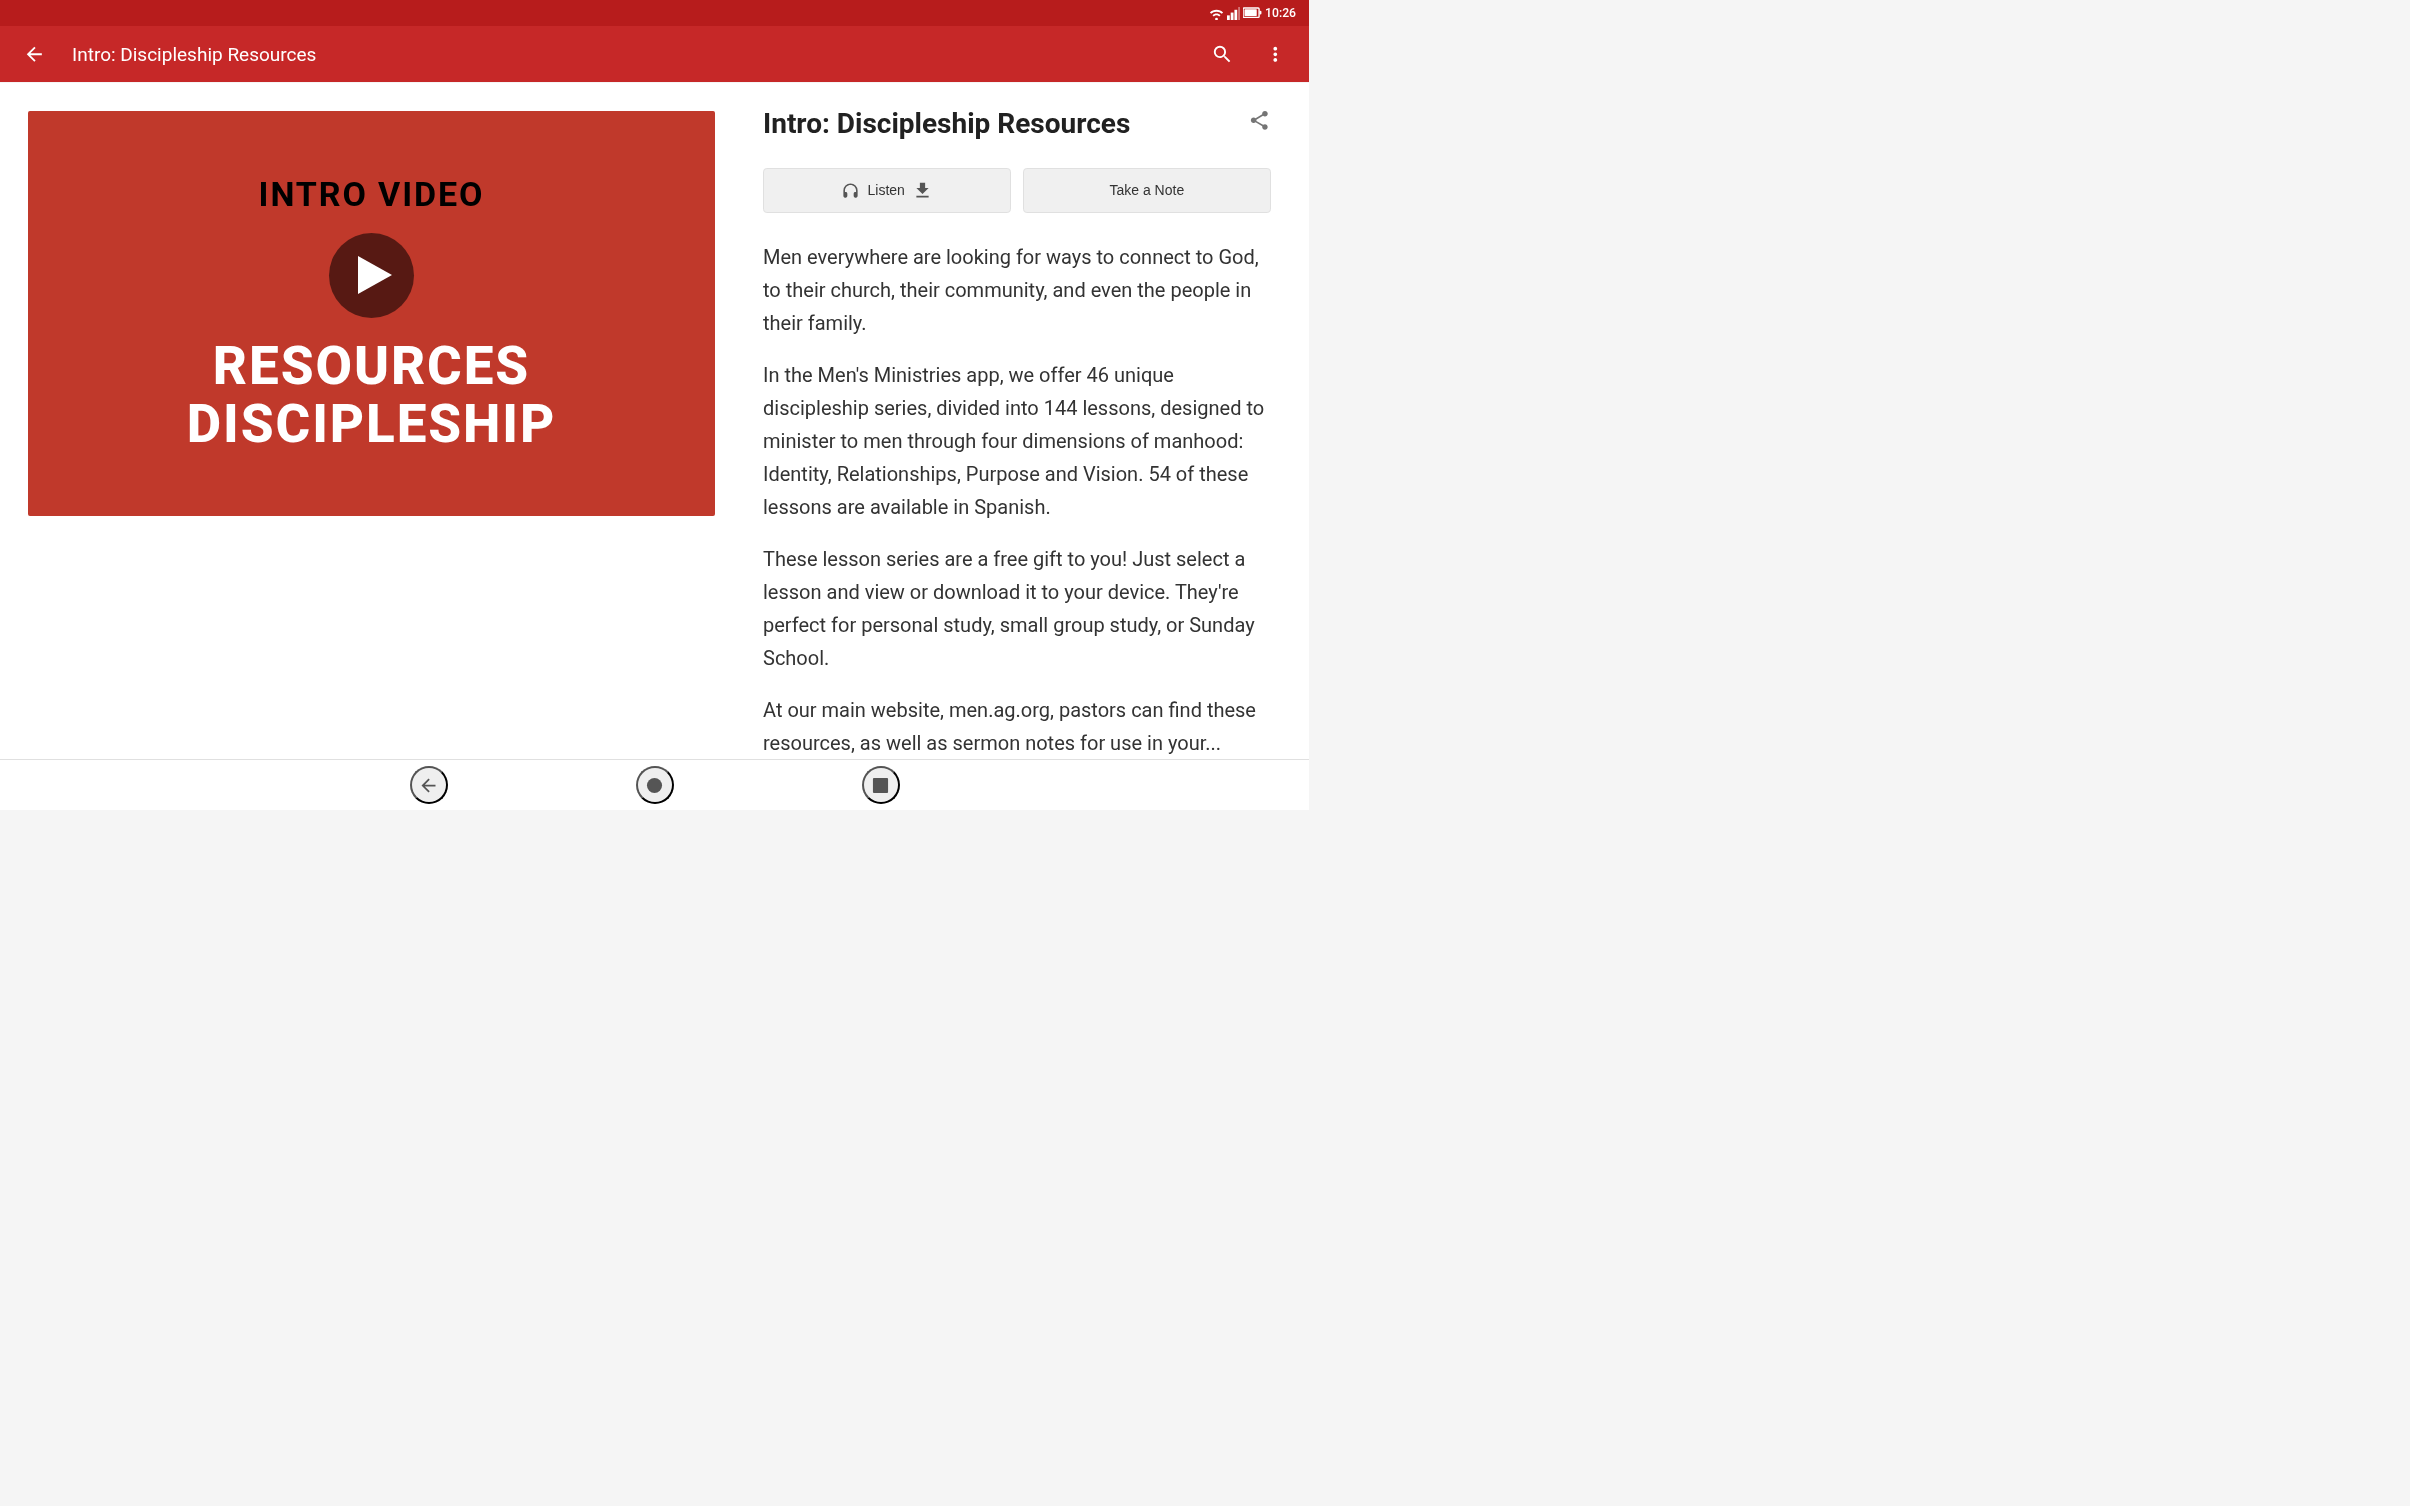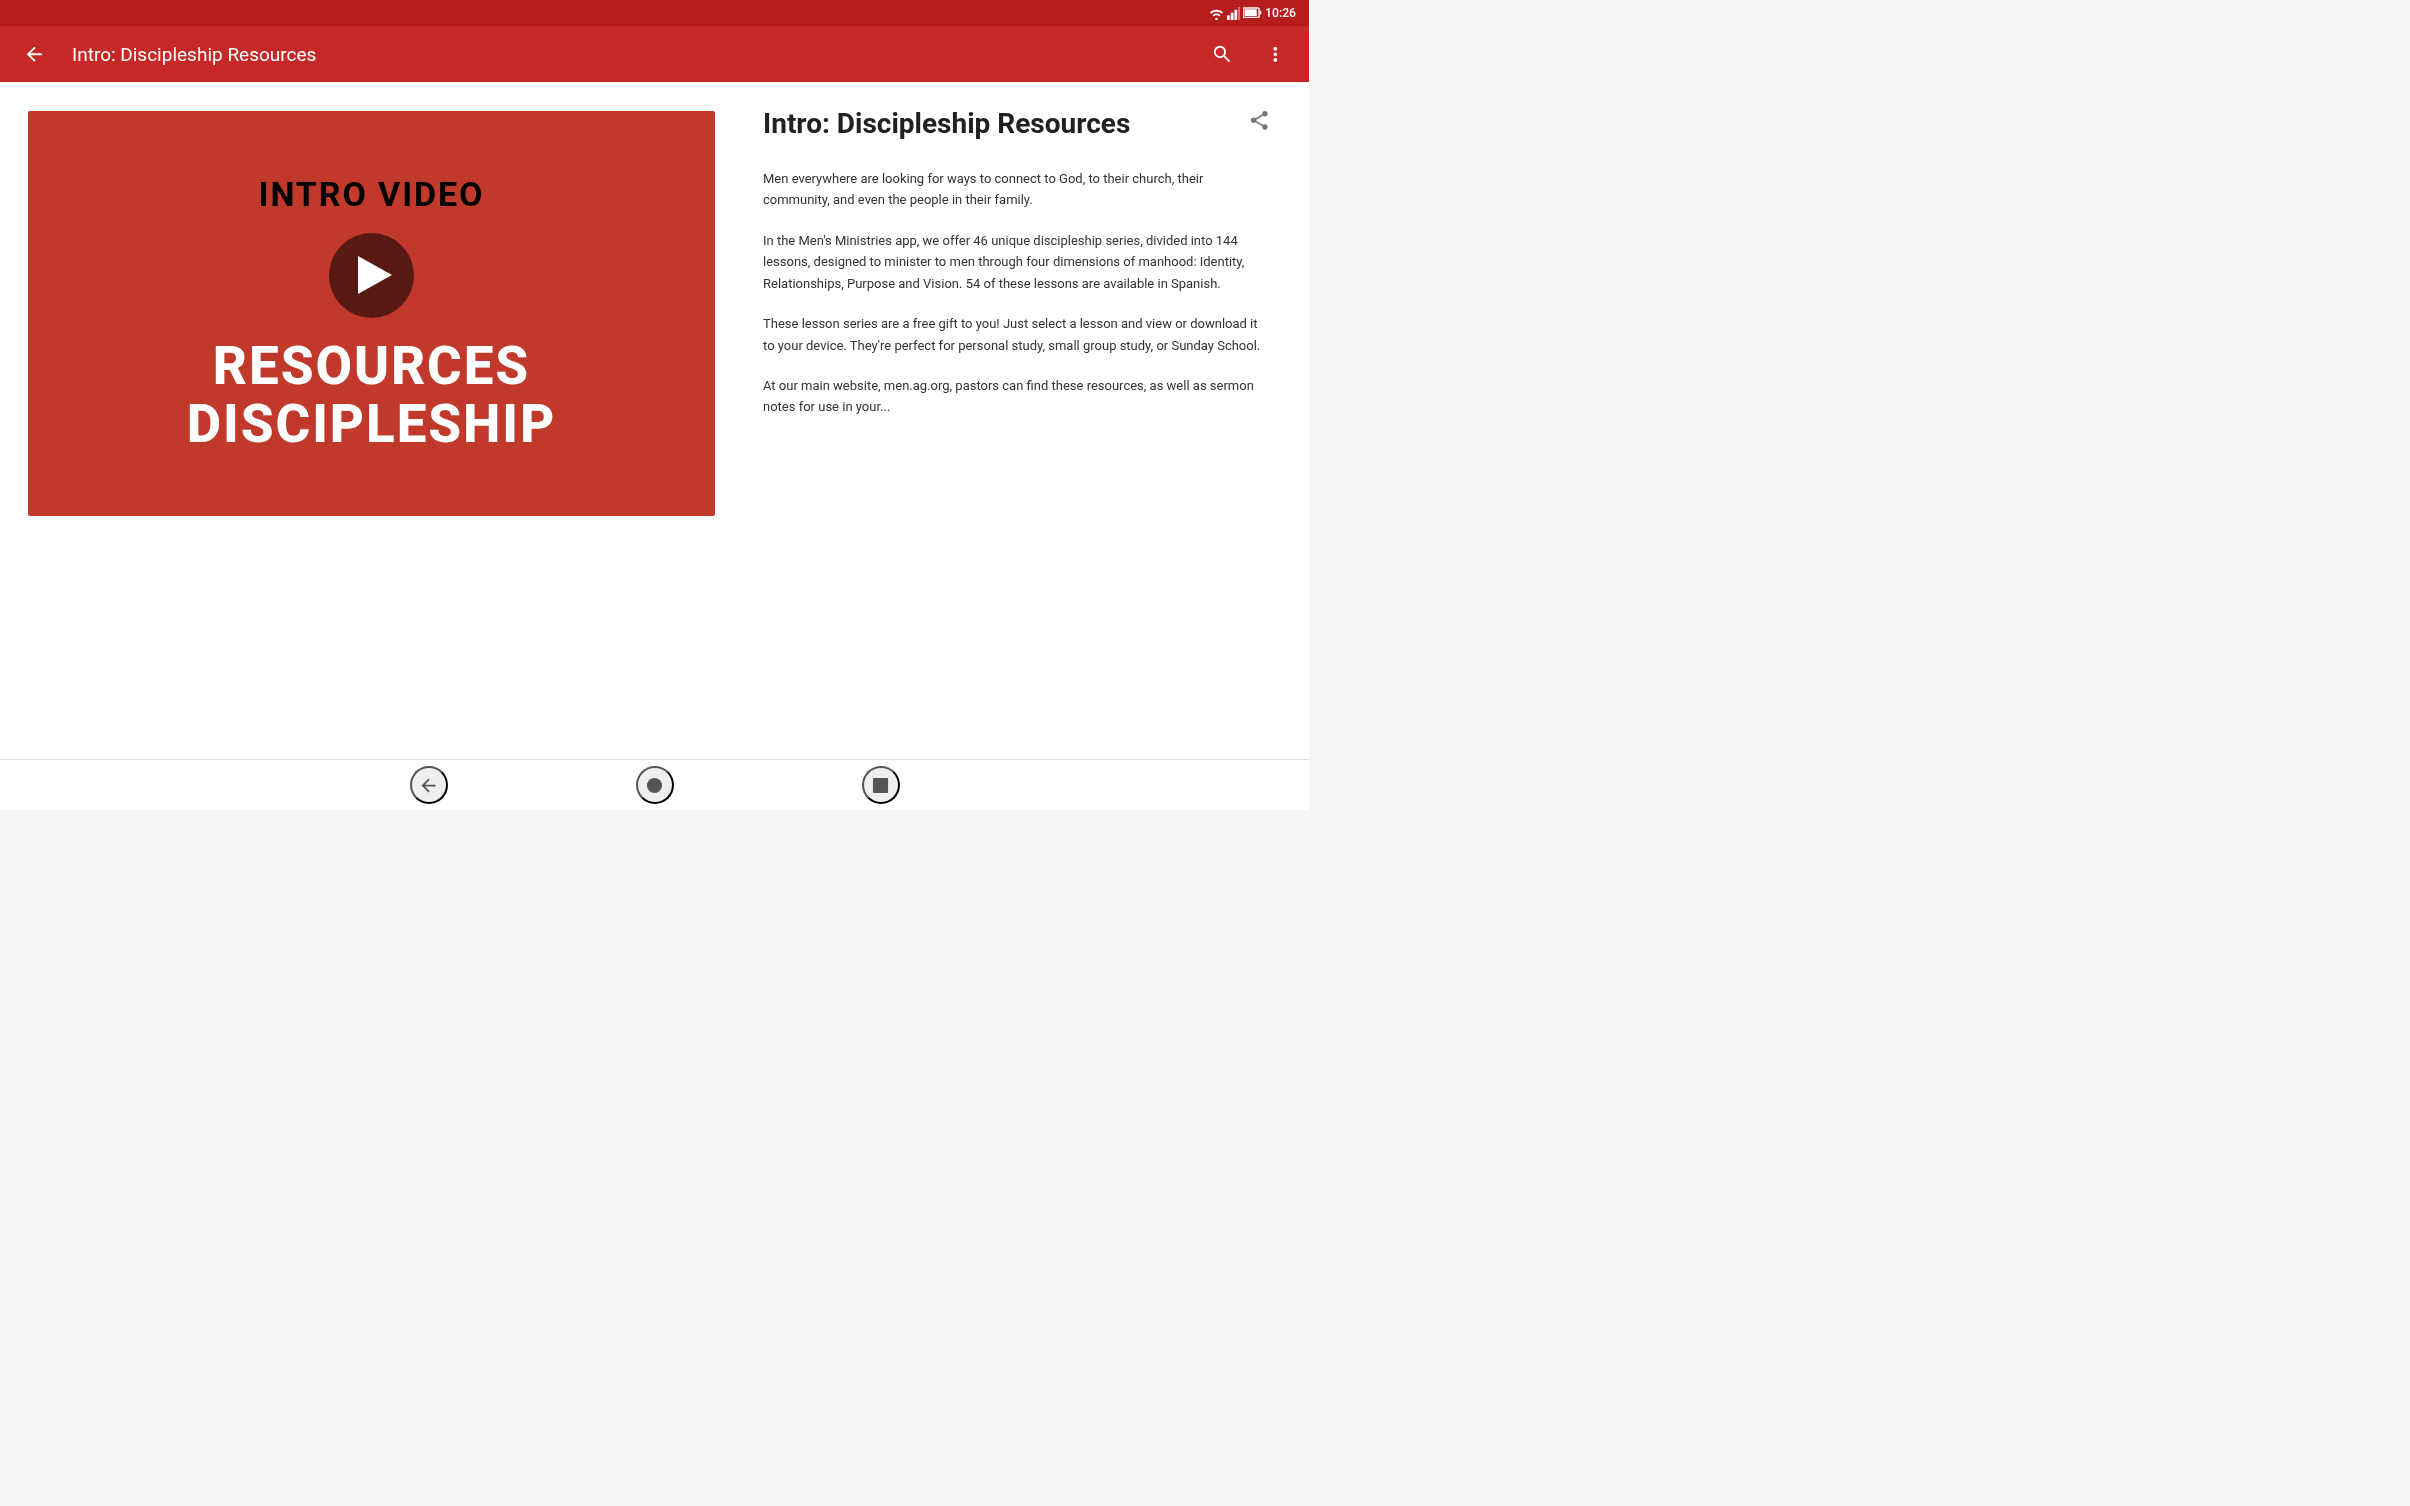--- a/index.html
+++ b/index.html
@@ -205,21 +205,21 @@
       color: #555;
     }
 
     .download-icon {
       font-size: 17px;
       color: #555;
     }
 
     
     .description {
-      font-size: 13px;
+      font-size: 20px;
       color: #333;
       line-height: 1.65;
     }
 
     .description p {
       margin-bottom: 19px;
     }
 
     .description p:last-child {
       margin-bottom: 16px;
@@ -317,20 +317,34 @@
   <div class="details-section">
     <div class="details-header">
       <h1 class="details-title">Intro: Discipleship Resources</h1>
       <span class="share-icon">
         <svg width="22.6" height="22.6" viewBox="0 0 24 24" fill="#757575">
           <path d="M18 16.08c-.76 0-1.44.3-1.96.77L8.91 12.7c.05-.23.09-.46.09-.7s-.04-.47-.09-.7l7.05-4.11c.54.5 1.25.81 2.04.81 1.66 0 3-1.34 3-3s-1.34-3-3-3-3 1.34-3 3c0 .24.04.47.09.7L8.04 9.81C7.5 9.31 6.79 9 6 9c-1.66 0-3 1.34-3 3s1.34 3 3 3c.79 0 1.5-.31 2.04-.81l7.12 4.16c-.05.21-.08.43-.08.65 0 1.61 1.31 2.92 2.92 2.92 1.61 0 2.92-1.31 2.92-2.92s-1.31-2.92-2.92-2.92z"></path>
         </svg>
       </span>
     </div>
 
+    <div class="action-buttons">
+      <button class="action-btn">
+        <svg class="listen-icon" width="19" height="19" viewBox="0 0 24 24" fill="#555">
+          <path d="M12 3a9 9 0 0 0-9 9v7c0 1.1.9 2 2 2h1c1.1 0 2-.9 2-2v-3c0-1.1-.9-2-2-2H5v-2c0-3.87 3.13-7 7-7s7 3.13 7 7v2h-1c-1.1 0-2 .9-2 2v3c0 1.1.9 2 2 2h1c1.1 0 2-.9 2-2v-7a9 9 0 0 0-9-9z"></path>
+        </svg>
+        <span>Listen</span>
+        <svg class="download-icon" width="21" height="21" viewBox="0 0 24 24" fill="#555">
+          <path d="M19 9h-4V3H9v6H5l7 7 7-7zM5 18v2h14v-2H5z"></path>
+        </svg>
+      </button>
+      <button class="action-btn">
+        <span>Take a Note</span>
+      </button>
+    </div>
 
     <div class="description">
       <p>Men everywhere are looking for ways to connect to God, to their church, their community, and even the people in their family.</p>
       <p>In the Men's Ministries app, we offer 46 unique discipleship series, divided into 144 lessons, designed to minister to men through four dimensions of manhood: Identity, Relationships, Purpose and Vision. 54 of these lessons are available in Spanish.</p>
       <p>These lesson series are a free gift to you! Just select a lesson and view or download it to your device. They're perfect for personal study, small group study, or Sunday School.</p>
       <p>At our main website, men.ag.org, pastors can find these resources, as well as sermon notes for use in your...</p>
     </div>
   </div>
 </div>
 

